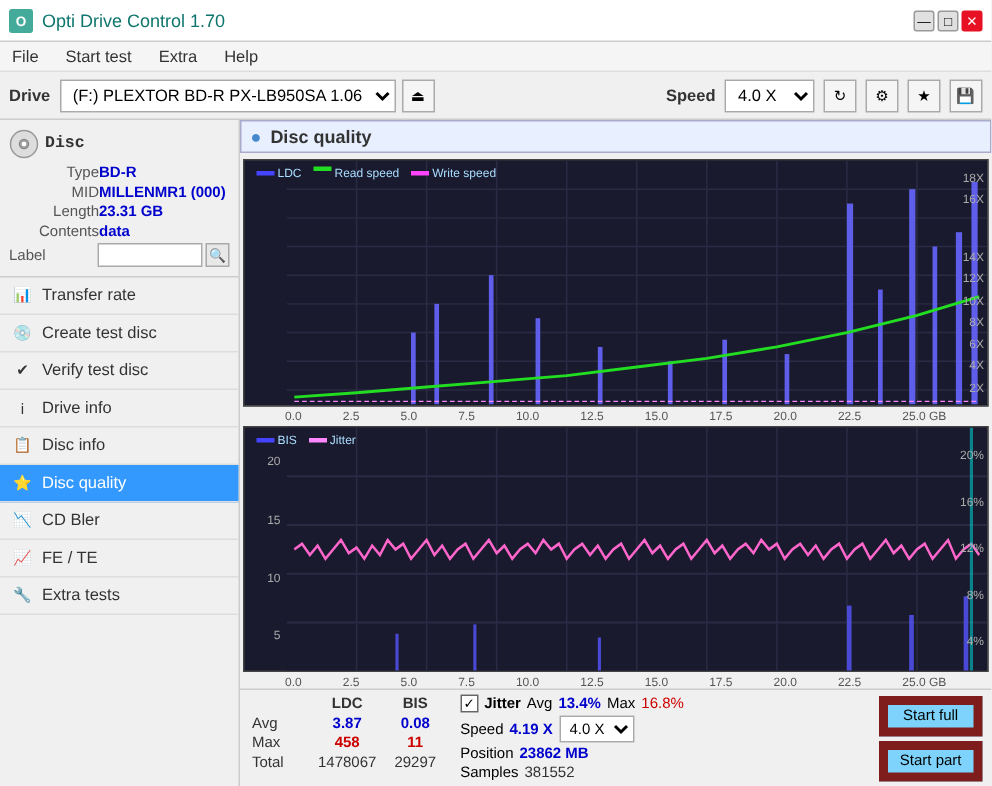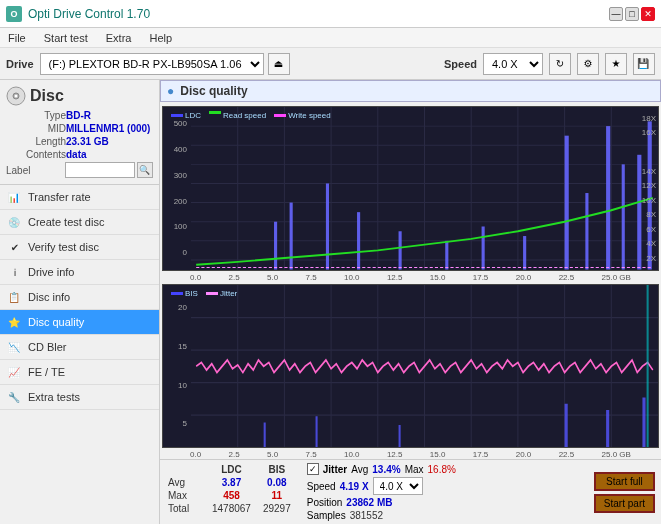--- a/index.html
+++ b/index.html
@@ -29,21 +29,21 @@
     .speed-label { font-size: 11px; color: #333; font-weight: bold; }
     .speed-select { background: white; border: 1px solid #aaa; padding: 2px 4px; font-size: 11px; height: 22px; width: 60px; }
 
     
     .main-layout { display: flex; height: calc(524px - 80px); }
 
     
     .sidebar { width: 160px; background: #f0f0f0; border-right: 1px solid #ccc; display: flex; flex-direction: column; }
     .disc-info-panel { padding: 6px; border-bottom: 1px solid #ccc; }
     .disc-header { display: flex; align-items: center; gap: 4px; margin-bottom: 4px; }
-    .disc-header-text { font-size: 16px; font-weight: bold; color: #333; }
+    .disc-header-text { font-size: 11px; font-weight: bold; color: #333; font-family: Liberation Mono, monospace; }
     .disc-icon { width: 20px; height: 20px; }
     .disc-row { display: flex; margin-bottom: 2px; text-align: right; }
     .disc-key { color: #555; width: 60px; font-size: 10px; }
     .disc-val { color: #0000cc; font-size: 10px; font-weight: bold; }
     .label-row { display: flex; align-items: center; margin-top: 2px; }
     .label-key { color: #555; width: 60px; font-size: 10px; }
     .label-input { border: 1px solid #aaa; height: 16px; width: 70px; font-size: 10px; }
     .label-btn { width: 16px; height: 16px; margin-left: 2px; background: #e8e8e8; border: 1px solid #aaa; display: flex; align-items: center; justify-content: center; cursor: pointer; font-size: 9px; }
 
     .nav-items { flex: 1; }
@@ -51,21 +51,21 @@
     .nav-item.active { background: #3399ff; color: white; }
     .nav-item .nav-icon { width: 14px; height: 14px; display: flex; align-items: center; justify-content: center; font-size: 10px; }
 
     .status-window { padding: 5px 8px; border-top: 1px solid #ccc; cursor: pointer; font-size: 11px; color: #333; display: flex; align-items: center; gap: 4px; }
     .chart-header { display: flex; align-items: center; gap: 6px; margin-bottom: 2px; background: #e8f0ff; padding: 3px 6px; border: 1px solid #aac; }
     .chart-title { font-size: 12px; font-weight: bold; color: #333; }
     .chart-icon { color: #4488cc; font-size: 12px; }
 
     
     .stats-area { background: #f0f0f0; border-top: 1px solid #ccc; padding: 3px 6px; display: flex; gap: 10px; }
-    .start-btn { background: #a16207; border: 2px solid #7f1d1d; padding: 2px 8px; font-size: 10px; cursor: pointer; white-space: nowrap; }
+    .start-btn { background: #7dd3fc; border: 6px solid #7f1d1d; padding: 2px 8px; font-size: 10px; cursor: pointer; white-space: nowrap; }
 
     .speed-select-small { background: white; border: 1px solid #aaa; padding: 1px 2px; font-size: 10px; height: 18px; width: 50px; }
   </style>
 </head>
 <body>
 
 <div class="title-bar">
   <div class="title-bar-left">
     <div class="title-bar-icon">O</div>
     <span class="title-bar-text">Opti Drive Control 1.70</span>
@@ -254,28 +254,20 @@
           <span style="font-size:8px;color:#aaa;text-align:right;">16X</span>
           <span style="font-size:8px;color:#aaa;text-align:right;margin-top:24px;">14X</span>
           <span style="font-size:8px;color:#aaa;text-align:right;">12X</span>
           <span style="font-size:8px;color:#aaa;text-align:right;">10X</span>
           <span style="font-size:8px;color:#aaa;text-align:right;">8X</span>
           <span style="font-size:8px;color:#aaa;text-align:right;">6X</span>
           <span style="font-size:8px;color:#aaa;text-align:right;">4X</span>
           <span style="font-size:8px;color:#aaa;text-align:right;">2X</span>
         </div>
 
-        <div style="position:absolute; top:0; left:0; bottom:0; width:26px; display:flex; flex-direction:column; justify-content:space-around; padding:4px 2px;">
-          <span style="font-size:8px;color:#aaa;text-align:right;">500</span>
-          <span style="font-size:8px;color:#aaa;text-align:right;">400</span>
-          <span style="font-size:8px;color:#aaa;text-align:right;">300</span>
-          <span style="font-size:8px;color:#aaa;text-align:right;">200</span>
-          <span style="font-size:8px;color:#aaa;text-align:right;">100</span>
-          <span style="font-size:8px;color:#aaa;text-align:right;">0</span>
-        </div>
       </div>
 
       <div style="display:flex; justify-content:space-between; padding:0 28px; font-size:8px; color:#555;">
         <span>0.0</span>
         <span>2.5</span>
         <span>5.0</span>
         <span>7.5</span>
         <span>10.0</span>
         <span>12.5</span>
         <span>15.0</span>
@@ -321,20 +313,27 @@
           <rect x="200" y="112" width="2" height="18" fill="#5555ff" opacity="0.8"></rect>
           <rect x="360" y="95" width="3" height="35" fill="#5555ff" opacity="0.8"></rect>
           <rect x="400" y="100" width="3" height="30" fill="#5555ff" opacity="0.8"></rect>
           <rect x="435" y="90" width="3" height="40" fill="#5555ff" opacity="0.8"></rect>
 
           <polyline points="5,65 10,62 15,68 20,63 25,70 30,65 35,60 40,67 45,64 50,70 55,63 60,68 65,60 70,65 75,62 80,70 85,65 90,60 95,68 100,63 105,70 110,65 115,62 120,70 125,65 130,60 135,67 140,63 145,70 150,65 155,62 160,67 165,60 170,65 175,62 180,70 185,65 190,62 195,68 200,63 205,70 210,65 215,62 220,70 225,65 230,60 235,67 240,63 245,70 250,65 255,62 260,70 265,65 270,60 275,67 280,63 285,70 290,65 295,62 300,67 305,60 310,65 315,62 320,70 325,65 330,62 335,68 340,63 345,70 350,65 355,62 360,70 365,65 370,62 375,70 380,65 385,60 390,67 395,63 400,70 405,65 410,62 415,70 420,65 425,60 430,70 435,65 440,62 445,68" stroke="#ff66cc" stroke-width="1.5" fill="none"></polyline>
 
           <line x1="440" y1="0" x2="440" y2="130" stroke="#00cccc" stroke-width="2" opacity="0.6"></line>
         </svg>
 
+        <div style="position:absolute; top:0; right:0; bottom:0; width:26px; display:flex; flex-direction:column; justify-content:space-around; padding:4px 2px;">
+          <span style="font-size:8px;color:#aaa;text-align:right;">20%</span>
+          <span style="font-size:8px;color:#aaa;text-align:right;">16%</span>
+          <span style="font-size:8px;color:#aaa;text-align:right;">12%</span>
+          <span style="font-size:8px;color:#aaa;text-align:right;">8%</span>
+          <span style="font-size:8px;color:#aaa;text-align:right;">4%</span>
+        </div>
 
         <div style="position:absolute; top:0; left:0; bottom:0; width:26px; display:flex; flex-direction:column; justify-content:space-around; padding:4px 2px;">
           <span style="font-size:8px;color:#aaa;text-align:right;">20</span>
           <span style="font-size:8px;color:#aaa;text-align:right;">15</span>
           <span style="font-size:8px;color:#aaa;text-align:right;">10</span>
           <span style="font-size:8px;color:#aaa;text-align:right;">5</span>
         </div>
       </div>
 
       <div style="display:flex; justify-content:space-between; padding:0 28px; font-size:8px; color:#555;">

